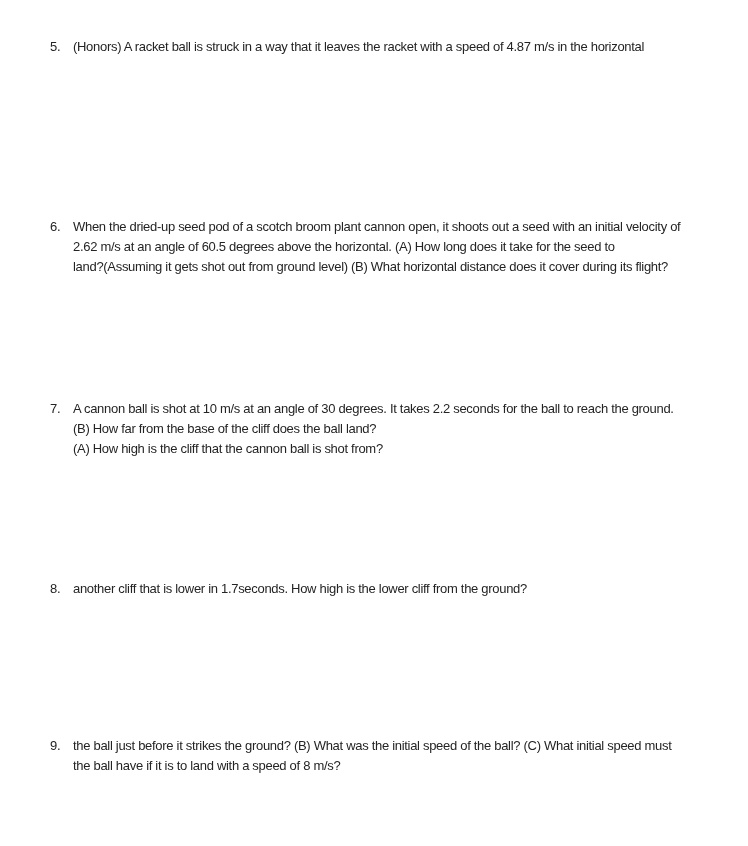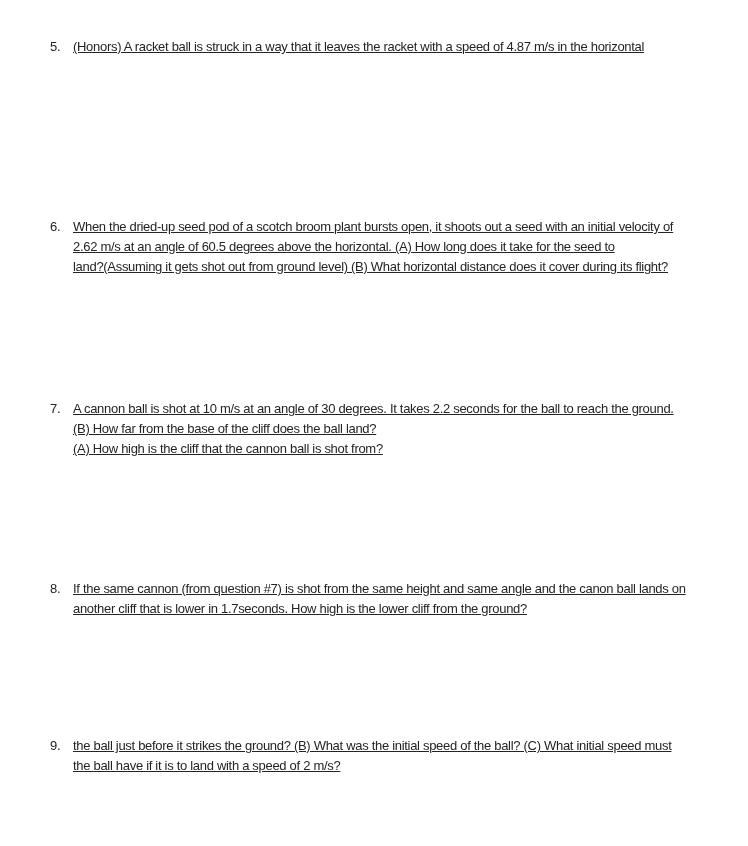--- a/index.html
+++ b/index.html
@@ -24,21 +24,20 @@
     left: 50px;
     display: flex;
     align-items: flex-start;
   }
   .qnum {
     flex: 0 0 23px;
     width: 23px;
   }
   .qtext .line {
     white-space: nowrap;
-    text-decoration: underline;
   }
   .q-5 { top: 37px; }
   .q-6 { top: 217px; }
   .q-7 { top: 399px; }
   .q-8 { top: 579px; }
   .q-9 { top: 736px; }
 </style>
 </head>
 <body>
 
@@ -47,44 +46,43 @@
   <div class="question q-5">
     <span class="qnum">5.</span>
     <div class="qtext">
       <div class="line">(Honors) A racket ball is struck in a way that it leaves the racket with a speed of 4.87 m/s in the horizontal</div>
     </div>
   </div>
 
   <div class="question q-6">
     <span class="qnum">6.</span>
     <div class="qtext">
-      <div class="line">When the dried-up seed pod of a scotch broom plant bursts open, it shoots out a seed with an initial velocity of</div>
+      <div class="line">When the dried-up seed pod of a scotch broom plant cannon open, it shoots out a seed with an initial velocity of</div>
       <div class="line">2.62 m/s at an angle of 60.5 degrees above the horizontal. (A) How long does it take for the seed to</div>
       <div class="line">land?(Assuming it gets shot out from ground level) (B) What horizontal distance does it cover during its flight?</div>
     </div>
   </div>
 
   <div class="question q-7">
     <span class="qnum">7.</span>
     <div class="qtext">
       <div class="line">A cannon ball is shot at 10 m/s at an angle of 30 degrees. It takes 2.2 seconds for the ball to reach the ground.</div>
       <div class="line">(B) How far from the base of the cliff does the ball land?</div>
       <div class="line">(A) How high is the cliff that the cannon ball is shot from?</div>
     </div>
   </div>
 
   <div class="question q-8">
     <span class="qnum">8.</span>
     <div class="qtext">
-      <div class="line">If the same cannon (from question #7) is shot from the same height and same angle and the canon ball lands on</div>
       <div class="line">another cliff that is lower in 1.7seconds. How high is the lower cliff from the ground?</div>
     </div>
   </div>
 
   <div class="question q-9">
     <span class="qnum">9.</span>
     <div class="qtext">
       <div class="line">the ball just before it strikes the ground? (B) What was the initial speed of the ball? (C) What initial speed must</div>
-      <div class="line">the ball have if it is to land with a speed of 2 m/s?</div>
+      <div class="line">the ball have if it is to land with a speed of 8 m/s?</div>
     </div>
   </div>
 
 </div>
 
 </body></html>

